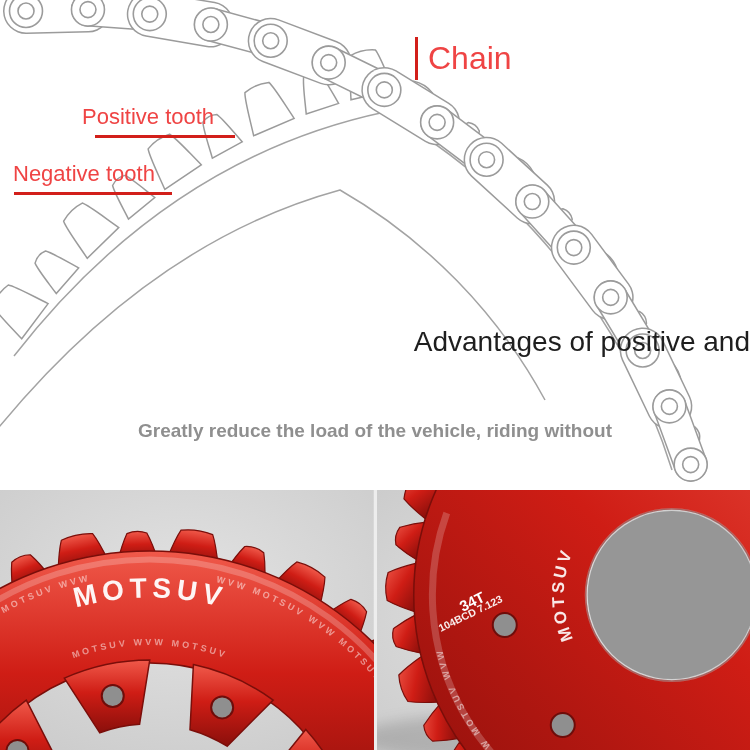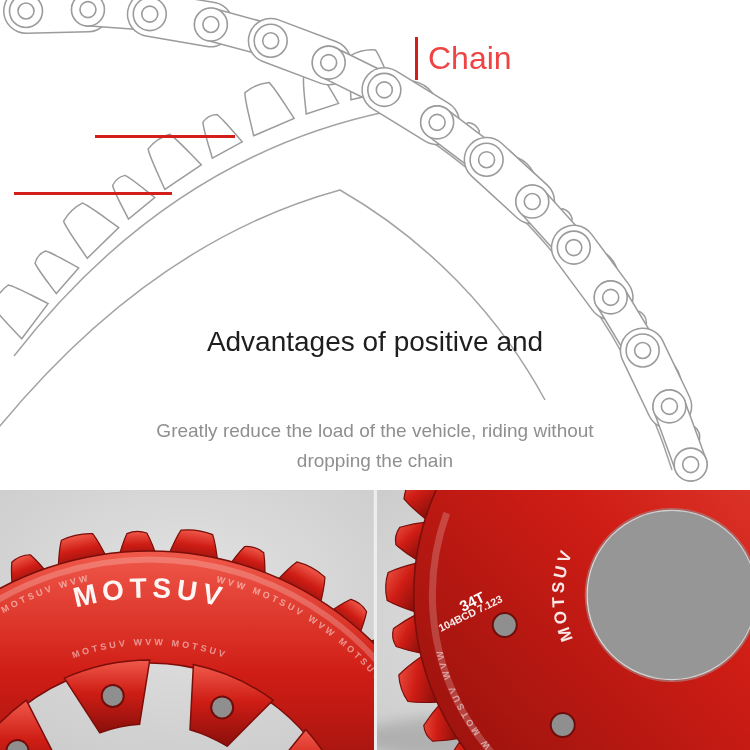--- a/index.html
+++ b/index.html
@@ -8,24 +8,24 @@
   .top{position:absolute;left:0;top:0;width:750px;height:490px}
   .top svg{position:absolute;left:0;top:0}
   .label{position:absolute;color:#ef4444;white-space:nowrap}
   .chain-label{left:428px;top:40px;font-size:32px;font-weight:500}
   .pos-label{left:82px;top:104px;font-size:22px;font-weight:500}
   .neg-label{left:13px;top:161px;font-size:22px;font-weight:500}
   .accent-bg{position:absolute;background:#d21f1a}
   .chain-line{left:415px;top:37px;width:3px;height:43px}
   .pos-line{left:95px;top:135px;width:140px;height:3px}
   .neg-line{left:14px;top:192px;width:158px;height:3px}
-  .headline{position:absolute;left:0;top:322px;width:750px;text-align:center;
+  .headline{position:absolute;left:0;top:322px;width:750px;text-align:right;
             font-size:28px;line-height:39px;color:#1e1e1e;font-weight:500}
   .subtitle{position:absolute;left:0;top:416px;width:750px;text-align:center;
-            font-size:19px;line-height:30px;color:#8f8f8f;font-weight:400}
+            font-size:19px;line-height:30px;color:#8f8f8f;font-weight:700}
   .photos{position:absolute;left:0;top:490px;width:750px;height:260px;display:flex;gap:3px;background:#ededed}
   .panel{flex:1;height:260px;overflow:hidden;position:relative}
   .panel svg{display:block;width:100%;height:100%}
   .sketch{fill:none;stroke:#a3a3a3;stroke-width:1.5}
   text{font-family:"Liberation Sans",sans-serif}
   .brand-big{font-size:28px;font-weight:bold;letter-spacing:5px;fill:rgba(255,255,255,0.95)}
   .brand-mid{font-size:17px;font-weight:bold;letter-spacing:3px;fill:rgba(255,255,255,0.9)}
   .pattern{font-size:9px;font-weight:bold;letter-spacing:3px;fill:rgba(255,255,255,0.5)}
   .spec-big{font-size:15px;font-weight:bold;fill:#ffffff}
   .spec-small{font-size:10.5px;font-weight:bold;fill:rgba(255,255,255,0.92)}
@@ -121,30 +121,31 @@
           <circle cx="669.3922119140625" cy="406.3838806152344" r="16.5" fill="#fff" stroke="#9b9b9b" stroke-width="1.6"></circle>
           <circle cx="669.3922119140625" cy="406.3838806152344" r="8" fill="#fff" stroke="#9b9b9b" stroke-width="1.6"></circle>
           <circle cx="690.6752319335938" cy="464.591552734375" r="16.5" fill="#fff" stroke="#9b9b9b" stroke-width="1.6"></circle>
           <circle cx="690.6752319335938" cy="464.591552734375" r="8" fill="#fff" stroke="#9b9b9b" stroke-width="1.6"></circle>
         </g>
     </svg>
 
     <div class="accent-bg chain-line" style="background: rgb(210, 31, 26);"></div>
     <div class="label chain-label">Chain</div>
 
+    <div class="label pos-label">Positive tooth</div>
     <div class="accent-bg pos-line" style="background: rgb(210, 31, 26);"></div>
 
+    <div class="label neg-label">Negative tooth</div>
     <div class="accent-bg neg-line" style="background: rgb(210, 31, 26);"></div>
 
     <div class="headline">
       <div>Advantages of positive and</div>
     </div>
     <div class="subtitle">
       <div>Greatly reduce the load of the vehicle, riding without</div>
-      <div>dropping the chain</div>
     </div>
   </div>
 
   <div class="photos">
 
     <div class="panel">
       <svg viewBox="0 0 374 260" preserveAspectRatio="xMidYMid slice" xmlns="http://www.w3.org/2000/svg" xmlns:xlink="http://www.w3.org/1999/xlink">
         <defs>
           <linearGradient id="redL" x1="0" y1="0" x2="0" y2="1">
             <stop offset="0" stop-color="#f0594a"></stop>

